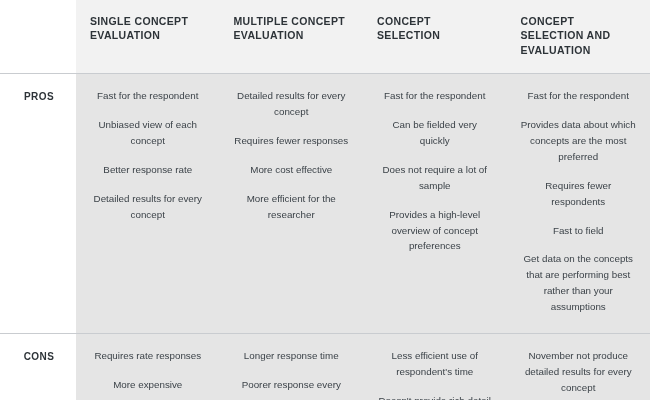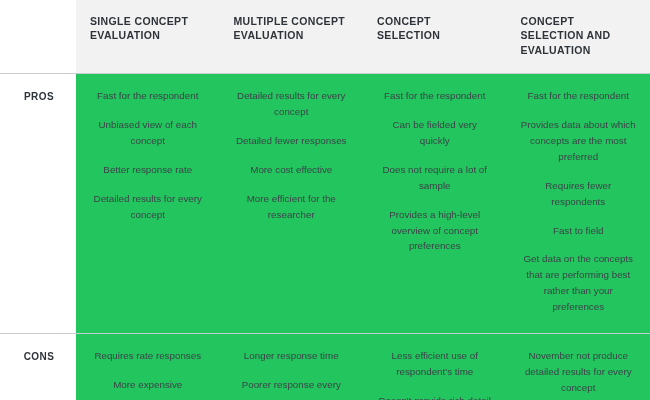--- a/index.html
+++ b/index.html
@@ -67,21 +67,21 @@
     letter-spacing: 0.4px;
     color: #2d3338;
     padding-left: 16px;
     padding-top: 15px;
   }
   tbody tr.pros-row td {
     border-bottom: 1px solid #c9ccd0;
   }
   tbody tr.pros-row td.cell,
   tbody tr.cons-row td.cell {
-    background: #22c55e;
+    background: #e5e5e5;
   }
 
   .items {
     margin: 0;
     padding: 0;
     list-style: none;
   }
   .items li {
     margin: 0 0 13px 0;
     max-width: 118px;
@@ -122,42 +122,42 @@
             <li>Fast for the respondent</li>
             <li>Unbiased view of each concept</li>
             <li>Better response rate</li>
             <li>Detailed results for every concept</li>
           </ul>
         </td>
 
         <td class="cell">
           <ul class="items">
             <li>Detailed results for every concept</li>
-            <li>Detailed fewer responses</li>
+            <li>Requires fewer responses</li>
             <li>More cost effective</li>
             <li>More efficient for the researcher</li>
           </ul>
         </td>
 
         <td class="cell">
           <ul class="items">
             <li>Fast for the respondent</li>
             <li>Can be fielded very quickly</li>
             <li>Does not require a lot of sample</li>
             <li>Provides a high-level overview of concept preferences</li>
           </ul>
         </td>
 
         <td class="cell">
           <ul class="items">
             <li>Fast for the respondent</li>
             <li>Provides data about which concepts are the most preferred</li>
             <li>Requires fewer respondents</li>
             <li>Fast to field</li>
-            <li>Get data on the concepts that are performing best rather than your preferences</li>
+            <li>Get data on the concepts that are performing best rather than your assumptions</li>
           </ul>
         </td>
       </tr>
 
       <tr class="cons-row">
         <td class="rowlabel">CONS</td>
 
         <td class="cell">
           <ul class="items">
             <li>Requires rate responses</li>

